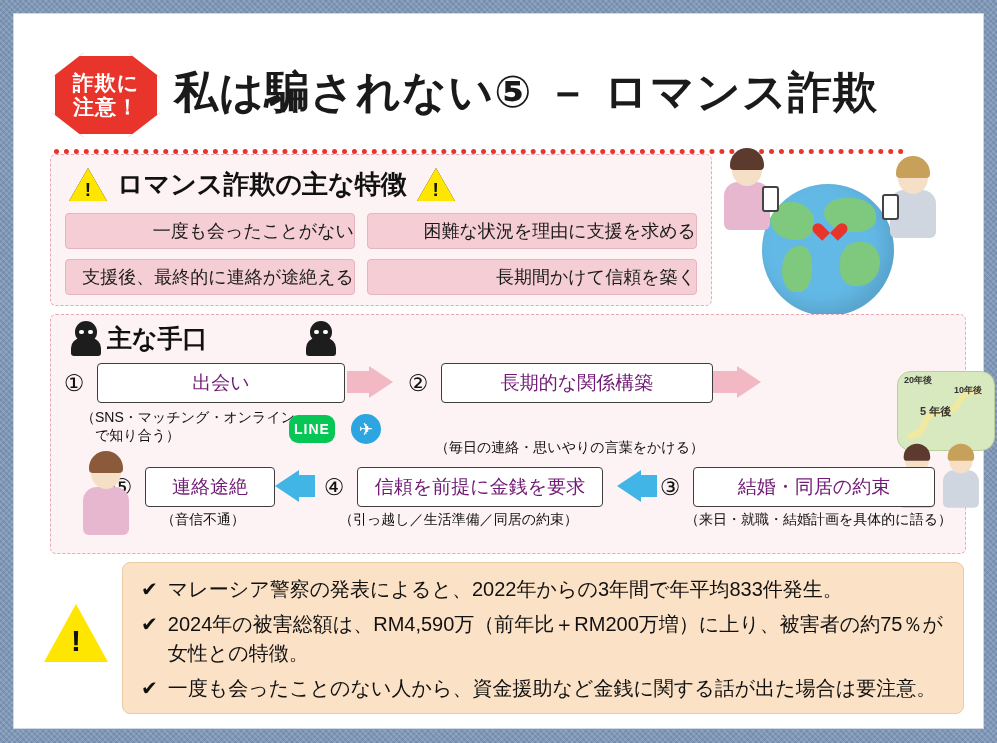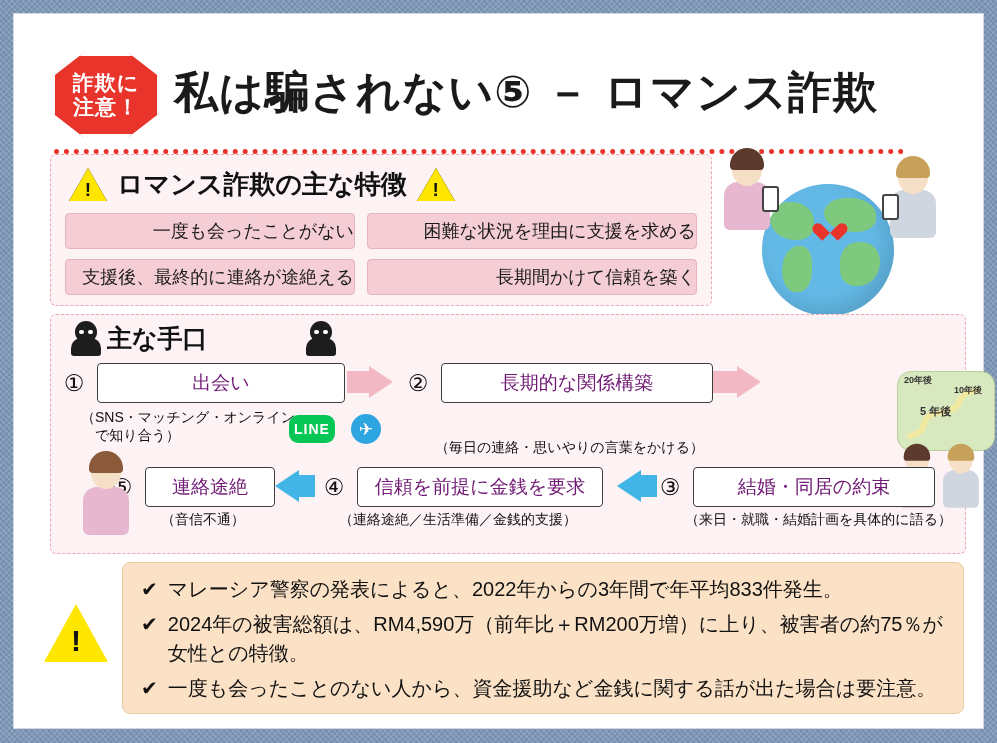--- a/index.html
+++ b/index.html
@@ -325,21 +325,21 @@
     </div>
     <div class="step-note" style="left:634px;top:196px;">（来日・就職・結婚計画を具体的に語る）</div>
 
     <div class="arrow-l" style="left:566px;top:155px;"></div>
     <div class="arrow-l-bar" style="left:590px;top:160px;width:16px;"></div>
 
     <div class="step" style="left:268px;top:152px;">
       <span class="step-num">④</span>
       <span class="step-box" style="width:244px;">信頼を前提に金銭を要求</span>
     </div>
-    <div class="step-note" style="left:288px;top:196px;">（連絡途絶／生活準備／金銭的支援）</div>
+    <div class="step-note" style="left:288px;top:196px;">（引っ越し／生活準備／同居の約束）</div>
 
     <div class="arrow-l" style="left:224px;top:155px;"></div>
     <div class="arrow-l-bar" style="left:248px;top:160px;width:16px;"></div>
 
     <div class="step" style="left:56px;top:152px;">
       <span class="step-num">⑤</span>
       <span class="step-box" style="width:128px;">連絡途絶</span>
     </div>
     <div class="step-note" style="left:110px;top:196px;">（音信不通）</div>
 

